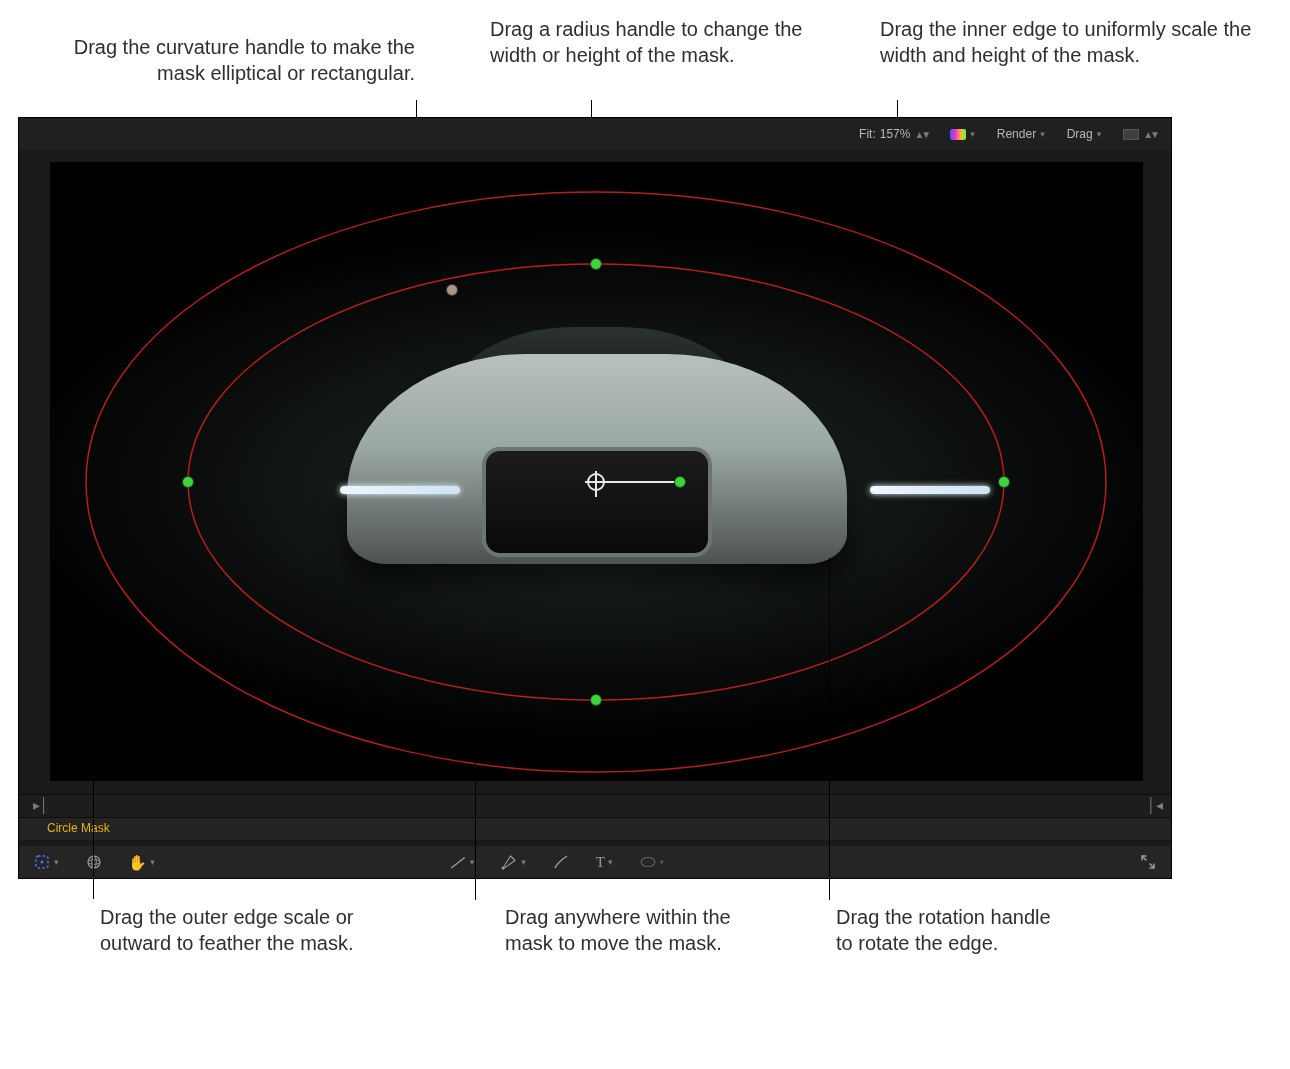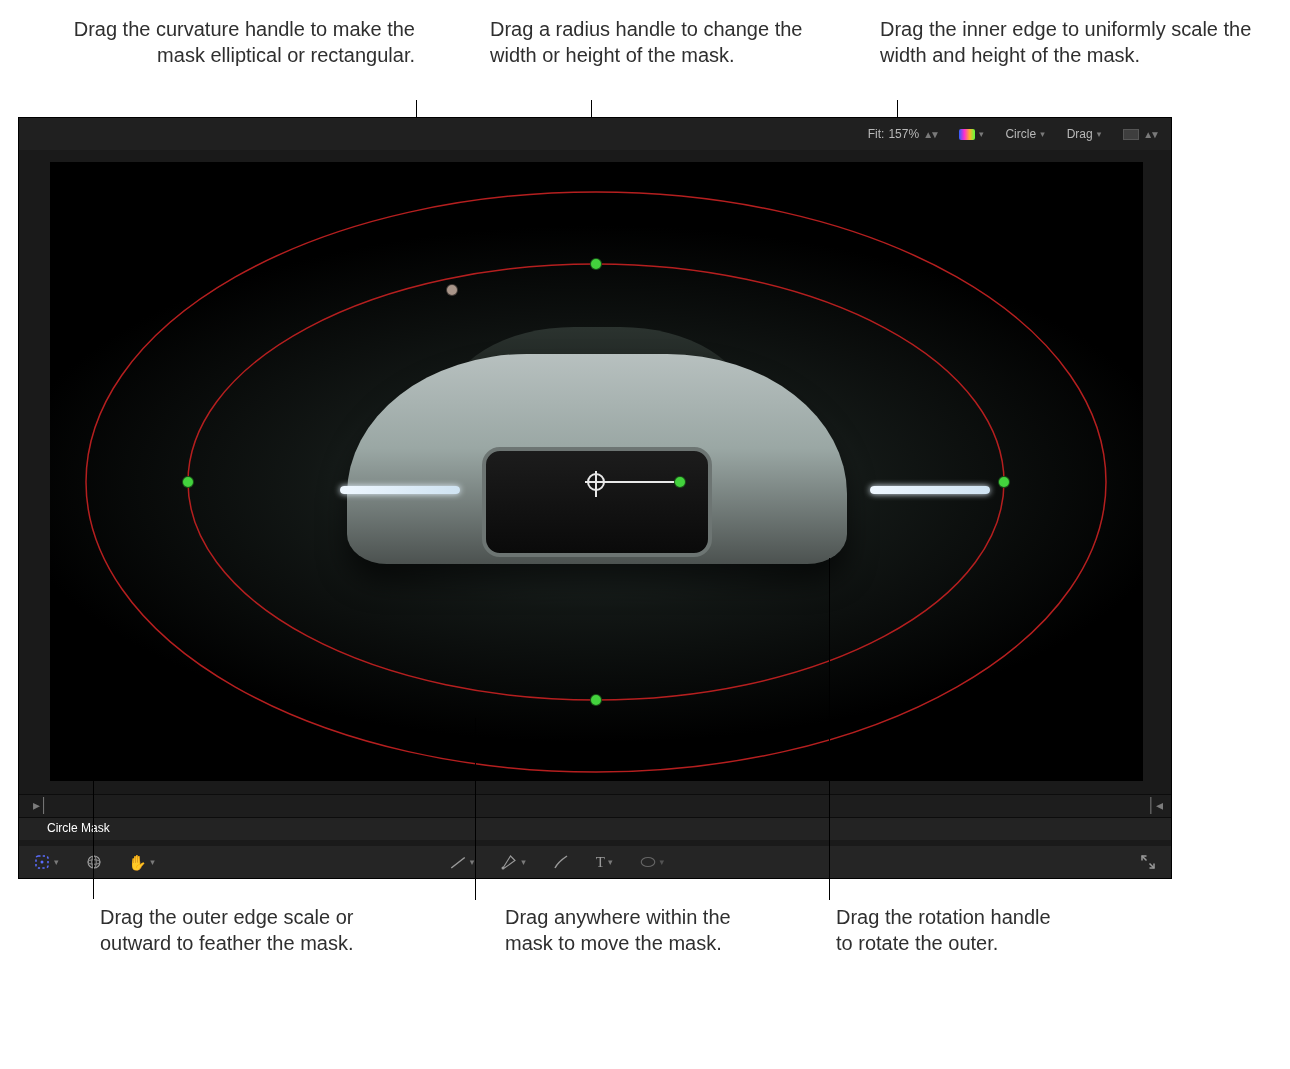--- a/index.html
+++ b/index.html
@@ -14,21 +14,21 @@
   }
 
   
   .callout {
     position: absolute;
     font-size: 20px;
     line-height: 26px;
     color: #2f2f2f;
     pointer-events: none;
   }
-  .callout.right { text-align: right; }
+  .callout.right { text-align: right; margin-top: 18px; }
 
   .leader {
     position: absolute;
     background: #000;
     pointer-events: none;
   }
   .leader.v { width: 1px; }
 
   
   .app {
@@ -185,21 +185,21 @@
   .playhead-l { left: 14px; }
   .playhead-r { right: 8px; }
 
   .label-row {
     position: absolute;
     left: 0; right: 0;
     top: 700px;
     height: 22px;
     padding: 3px 0 0 28px;
     font-size: 12px;
-    color: #ffffff;
+    color: #eab308;
     background: #232323;
   }
 
   
   .tools {
     position: absolute;
     left: 0; right: 0;
     bottom: 0;
     height: 32px;
     background: #252525;
@@ -242,21 +242,21 @@
     <div class="seg">
       <span>Fit:</span>
       <span>157%</span>
       <span class="updown">▲▼</span>
     </div>
     <div class="seg">
       <span class="swatch-col"></span>
       <span class="chev">▾</span>
     </div>
     <div class="seg">
-      <span>Circle</span>
+      <span>Render</span>
       <span class="chev">▾</span>
     </div>
     <div class="seg">
       <span>Drag</span>
       <span class="chev">▾</span>
     </div>
     <div class="seg">
       <span class="swatch-gray"></span>
       <span class="updown">▲▼</span>
     </div>
@@ -359,13 +359,13 @@
   </div>
 </div>
 
 <div class="leader v" style="left:93px; top:635px; height:264px;"></div>
 <div class="callout" style="left:100px; top:904px; width:260px;">Drag the outer edge scale or outward to feather the mask.</div>
 
 <div class="leader v" style="left:475px; top:718px; height:182px;"></div>
 <div class="callout" style="left:505px; top:904px; width:240px;">Drag anywhere within the mask to move the mask.</div>
 
 <div class="leader v" style="left:829px; top:558px; height:342px;"></div>
-<div class="callout" style="left:836px; top:904px; width:230px;">Drag the rotation handle to rotate the outer.</div>
+<div class="callout" style="left:836px; top:904px; width:230px;">Drag the rotation handle to rotate the edge.</div>
 
 </body></html>

